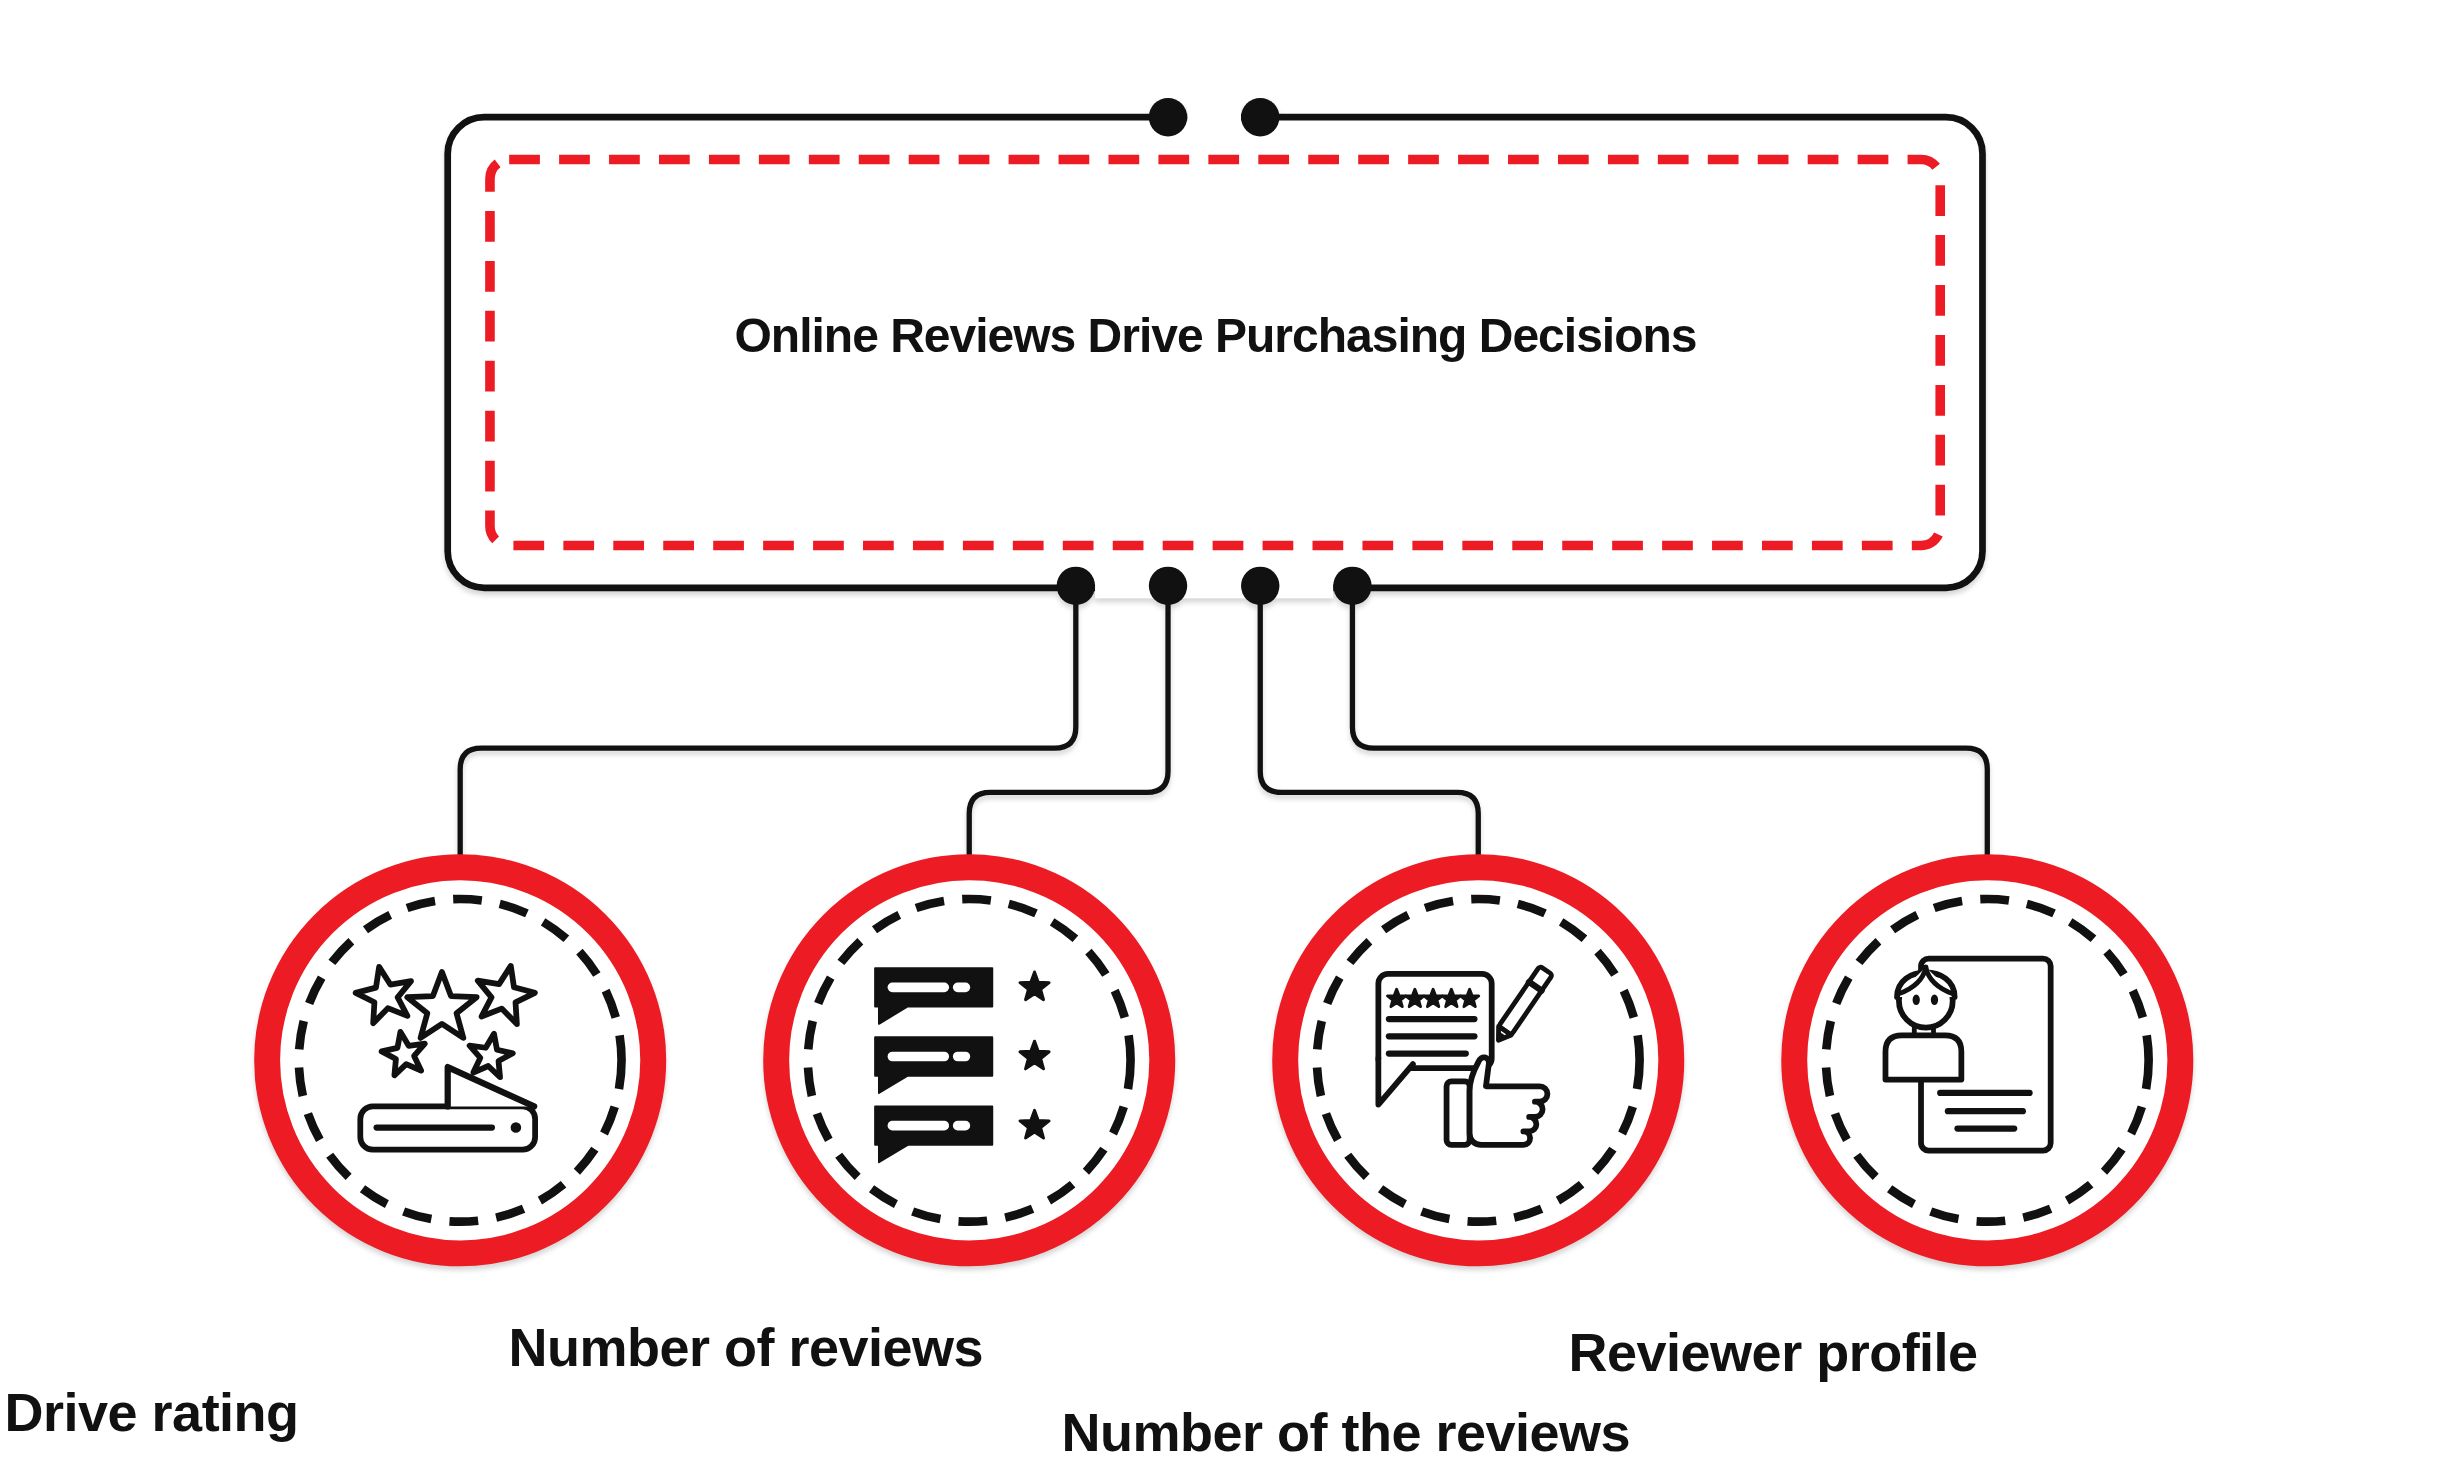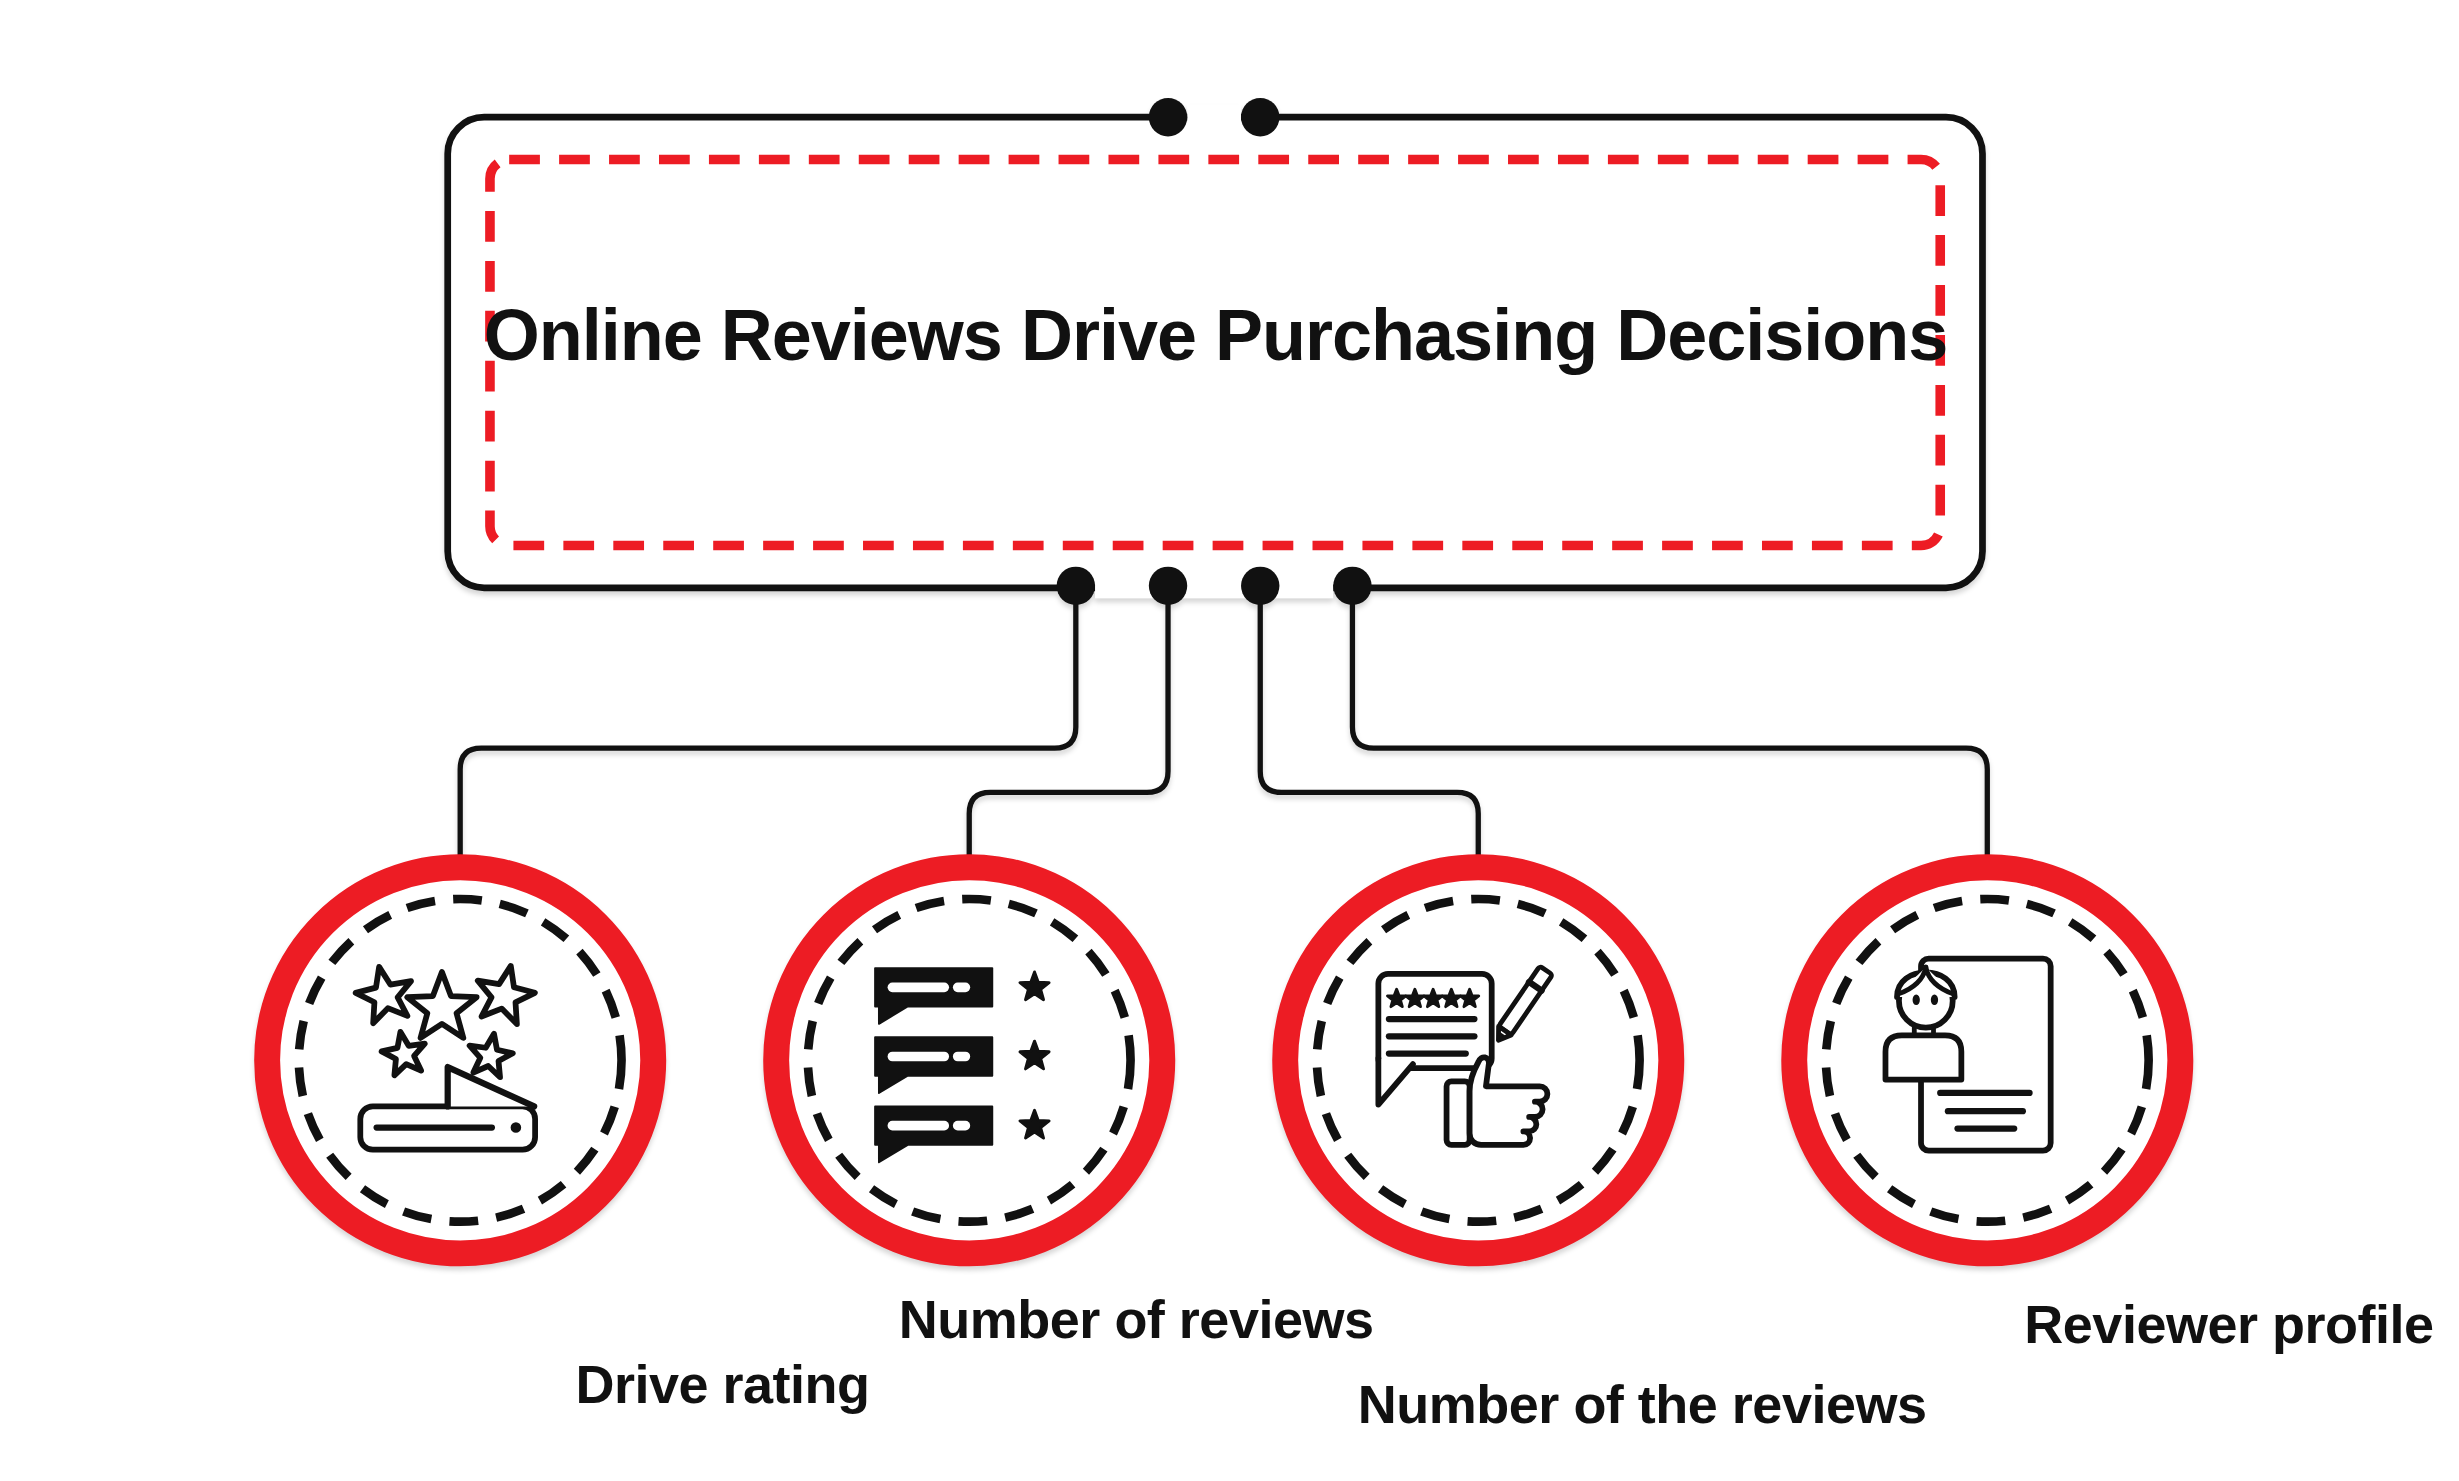--- a/index.html
+++ b/index.html
@@ -28,36 +28,37 @@
     height:471px;
     pointer-events:none;
   }
   .main-title .title-text{
     position:absolute;
     top:218px;
     left:50%;
     transform:translate(-50%,-50%);
     width:100%;
     text-align:center;
-    font-size:72px;
+    font-size:48px;
     font-weight:bold;
     letter-spacing:-1px;
     color:var(--ink);
     white-space:nowrap;
   }
   .node-label{
     position:absolute;
     transform:translateX(-50%);
     width:865px;
-    text-align:right;
+    text-align:left;
     font-size:54px;
     font-weight:bold;
     letter-spacing:-0.5px;
     color:var(--ink);
     white-space:nowrap;
+    margin-top:28px;
   }
   #label-star-rating{left:437px;top:1353px;}
   #label-number-of-reviews{left:941px;top:1288px;}
   #label-content-of-reviews{left:1494px;top:1373px;}
   #label-reviewer-profile{left:2001px;top:1293px;}
 
   
   .ln{stroke:var(--ink);stroke-width:5.5;fill:none;}
   .box-border{fill:#ffffff;stroke:var(--ink);stroke-width:7;}
   .red-dash{fill:none;stroke:var(--accent-red);stroke-width:10;stroke-dasharray:32 20;}

